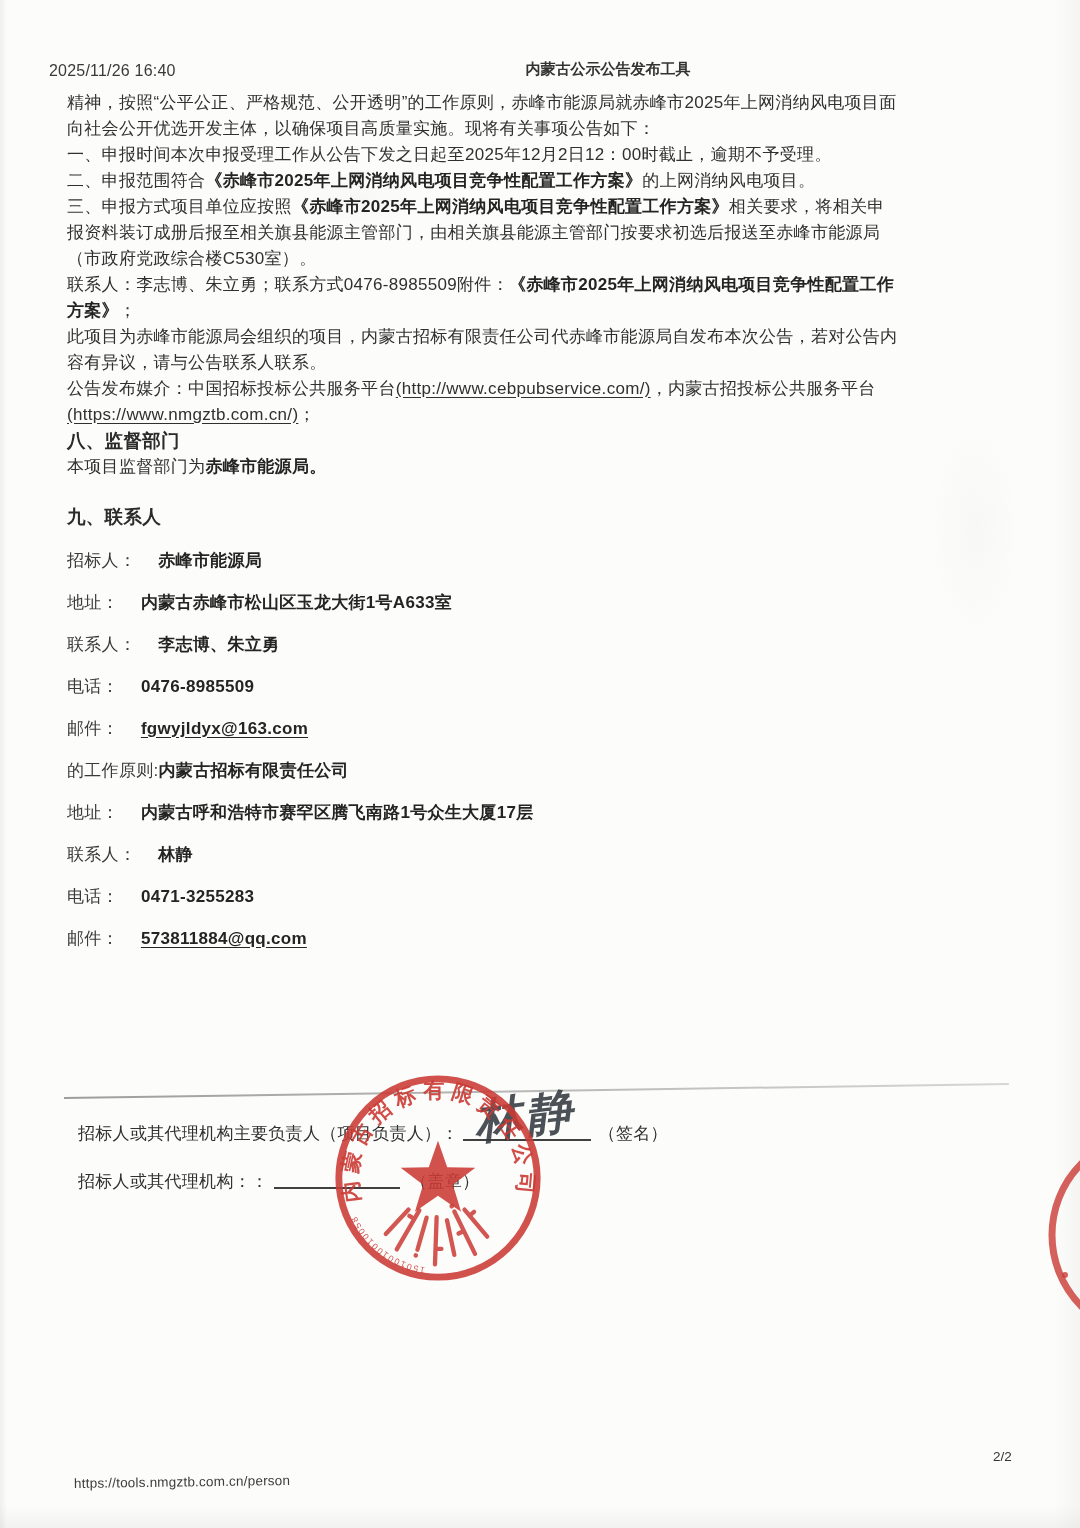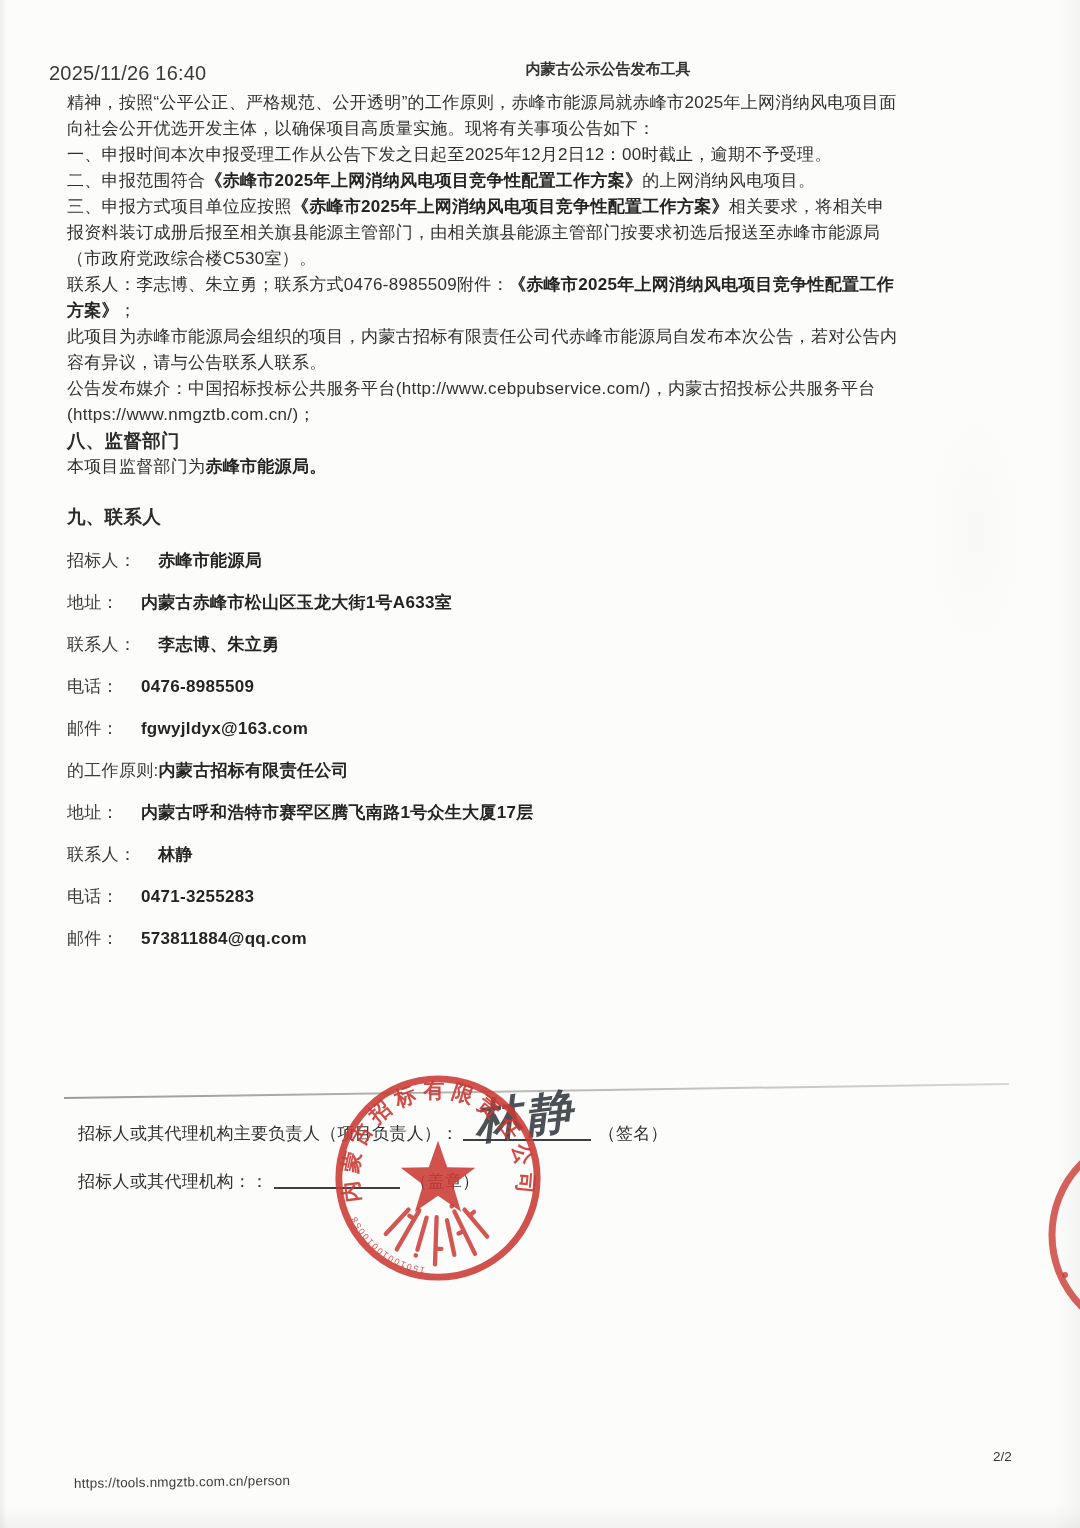--- a/index.html
+++ b/index.html
@@ -10,36 +10,36 @@
     color:#2f2f2f;
   }
   
   .artifact{position:absolute;pointer-events:none;}
   .edge-left{left:0;top:0;bottom:0;width:7px;background:linear-gradient(to right,rgba(120,120,120,.10),rgba(120,120,120,0));}
   .band-right{right:0;top:0;bottom:0;width:26px;background:linear-gradient(to left,rgba(150,150,150,.08),rgba(150,150,150,0));}
   .band-bottom{left:0;right:0;bottom:0;height:22px;background:linear-gradient(to top,rgba(150,150,150,.10),rgba(150,150,150,0));}
   .blot1{left:300px;top:170px;width:120px;height:60px;background:radial-gradient(ellipse,rgba(160,160,160,.05),rgba(160,160,160,0) 70%);}
   .blot2{left:930px;top:420px;width:90px;height:220px;background:radial-gradient(ellipse,rgba(160,160,160,.05),rgba(160,160,160,0) 70%);}
 
-  .hdr-timestamp{position:absolute;left:49px;top:62px;font-size:20px;color:#3a3a3a;letter-spacing:.2px;}
+  .hdr-timestamp{position:absolute;left:49px;top:62px;font-size:16px;color:#3a3a3a;letter-spacing:.2px;}
   .hdr-title{position:absolute;left:608px;top:60px;transform:translateX(-50%);font-size:15px;font-weight:700;color:#333;white-space:nowrap;}
 
   .content{position:absolute;left:67px;top:90px;width:834px;font-size:17px;line-height:26px;letter-spacing:.3px;color:#303030;font-weight:500;}
   .content p{margin:0;}
   .p-intro{margin-bottom:22px;}
   .p-item{margin-bottom:15px;}
   .p-item3{margin-bottom:16px;}
   .p-attach{margin-bottom:10px;}
   .p-org{margin-bottom:16px;}
   .p-media{margin-bottom:24px;}
   .h-sec{font-size:18.5px;font-weight:700;color:#2b2b2b;line-height:26px;margin:0 0 17px 4px;}
   .h-sec.h9{margin-bottom:18px;margin-top:24px;}
   .p-sup{margin-bottom:23px;}
   .b{font-weight:700;color:#242424;}
-  .u{text-underline-offset:3px;margin-top:28px;}
+  .u{text-decoration:underline;text-underline-offset:3px;margin-top:28px;}
 
   .fields{margin-top:0;}
   .field-row{line-height:26px;margin-bottom:16px;white-space:nowrap;}
   .f-label{color:#3a3a3a;}
   .f-label.gap{margin-right:22px;}
   .f-value{font-weight:700;color:#242424;}
 
   .rule{position:absolute;left:64px;top:1097px;width:945px;height:2px;
     background:linear-gradient(to right,#9d9d9d,#c4c4c2 70%,#d6d6d4);
     transform:rotate(-0.85deg);transform-origin:left center;}

